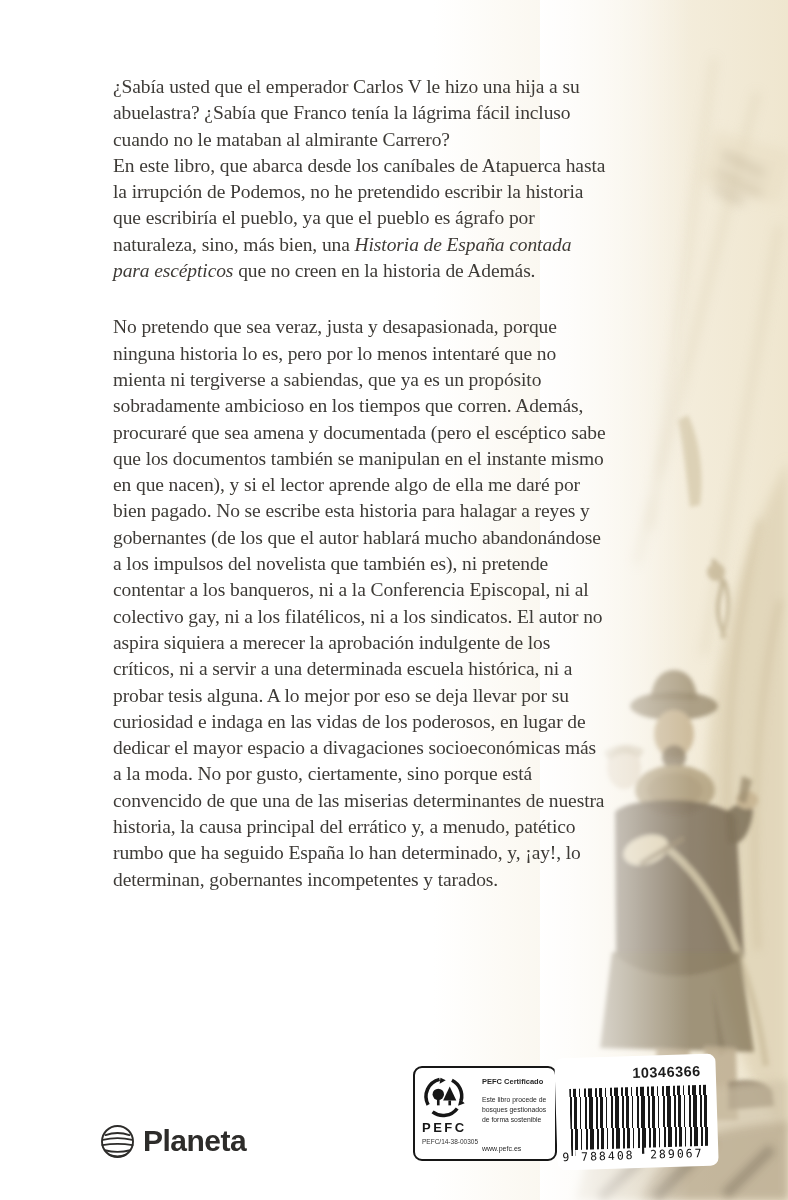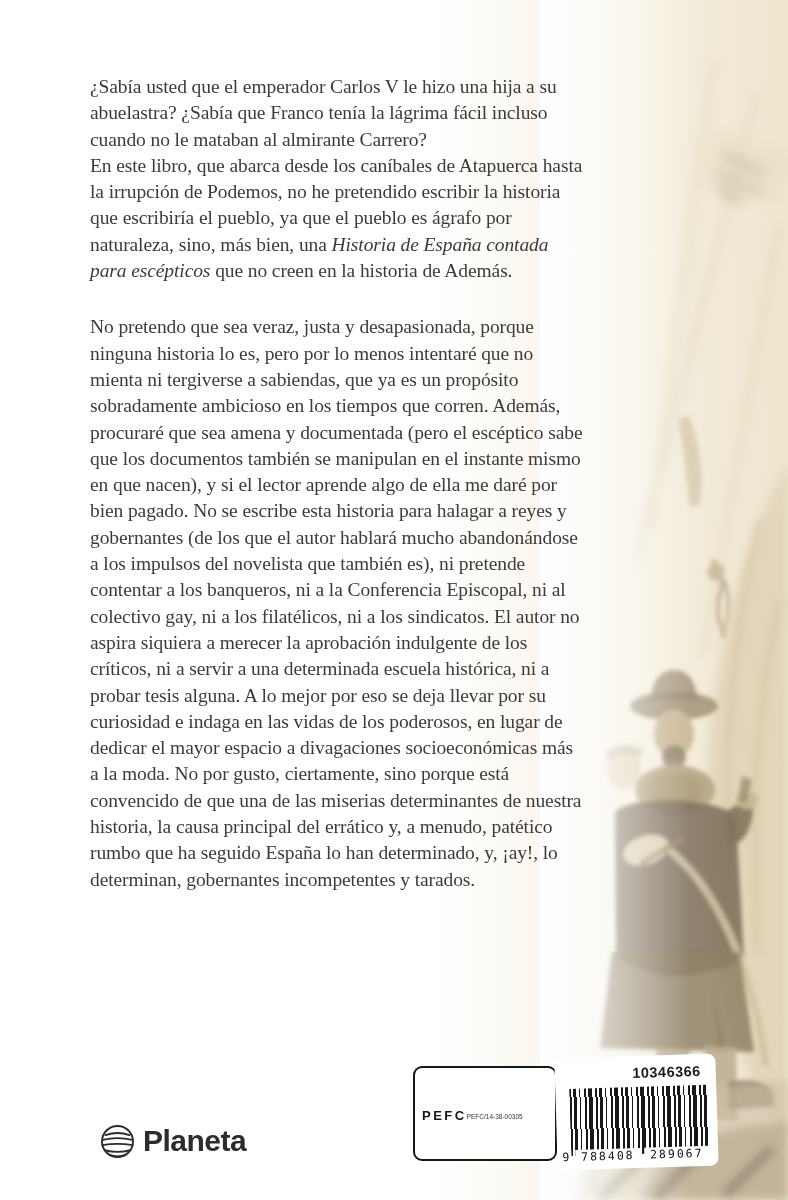--- a/index.html
+++ b/index.html
@@ -6,36 +6,36 @@
   html,body { background:#e8e8e8; }
   .page {
     position:relative; width:788px; height:1200px;
     background:#ffffff; overflow:hidden; margin:0 auto;
     font-family:"Liberation Serif", serif;
   }
   .painting { position:absolute; inset:0; width:788px; height:1200px; pointer-events:none; }
 
   
   .blurb {
-    position:absolute; left:90px; top:74px; width:494px;
+    position:absolute; left:113px; top:74px; width:494px;
     font-size:19.5px; line-height:26.3px; color:#3e3b37;
     letter-spacing:-0.1px; text-align:left;
   }
   .blurb .block { display:block; }
   .blurb .para2 { margin-top:30px; }
   .italic { font-style:italic; }
 
   
   .pefc-box {
     position:absolute; left:413px; top:1066px; width:144px; height:95px;
     background:#ffffff; border:2.5px solid #161616; border-radius:9px;
     display:flex; padding:7px 4px 5px 7px; gap:5px;
     font-family:"Liberation Sans", sans-serif; color:#272727;
   }
-  .pefc-left { width:55px; display:flex; flex-direction:row; align-items:center; }
+  .pefc-left { width:55px; display:flex; flex-direction:column; }
   .pefc-left svg { width:44px; height:44px; }
   .pefc-acronym { font-weight:bold; font-size:13px; letter-spacing:2.5px; margin-top:1px; color:#161616; }
   .pefc-code { font-size:6.5px; margin-top:3px; white-space:nowrap; color:#333; }
   .pefc-right { flex:1; display:flex; flex-direction:column; padding-top:2px; }
   .pefc-title { font-weight:bold; font-size:7.5px; }
   .pefc-claim { font-size:6.8px; line-height:10px; margin-top:9px; }
   .pefc-site { font-size:7px; margin-top:auto; padding-bottom:2px; }
 
   
   .barcode-label {
@@ -183,20 +183,25 @@
         <polygon points="86,54 97,64 82,70" fill="#161616"></polygon>
         <polygon points="42,6 54,12 40,20" fill="#161616"></polygon>
         <circle cx="37" cy="44" r="13" fill="#161616"></circle>
         <rect x="34" y="52" width="6" height="17" fill="#161616"></rect>
         <polygon points="63,26 78,58 48,58" fill="#161616"></polygon>
         <rect x="60" y="58" width="6" height="11" fill="#161616"></rect>
       </svg>
       <div class="pefc-acronym">PEFC</div>
       <div class="pefc-code">PEFC/14-38-00305</div>
     </div>
+    <div class="pefc-right">
+      <div class="pefc-title">PEFC Certificado</div>
+      <div class="pefc-claim">Este libro procede de bosques gestionados de forma sostenible</div>
+      <div class="pefc-site">www.pefc.es</div>
+    </div>
   </div>
 
   <div class="barcode-label">
     <div class="bc-top">10346366</div>
     <div class="bc-bars"></div>
     <div class="bc-digits">
       <span class="bc-prefix">9</span>
       <span class="bc-group">788408</span>
       <span class="bc-group">289067</span>
     </div>

